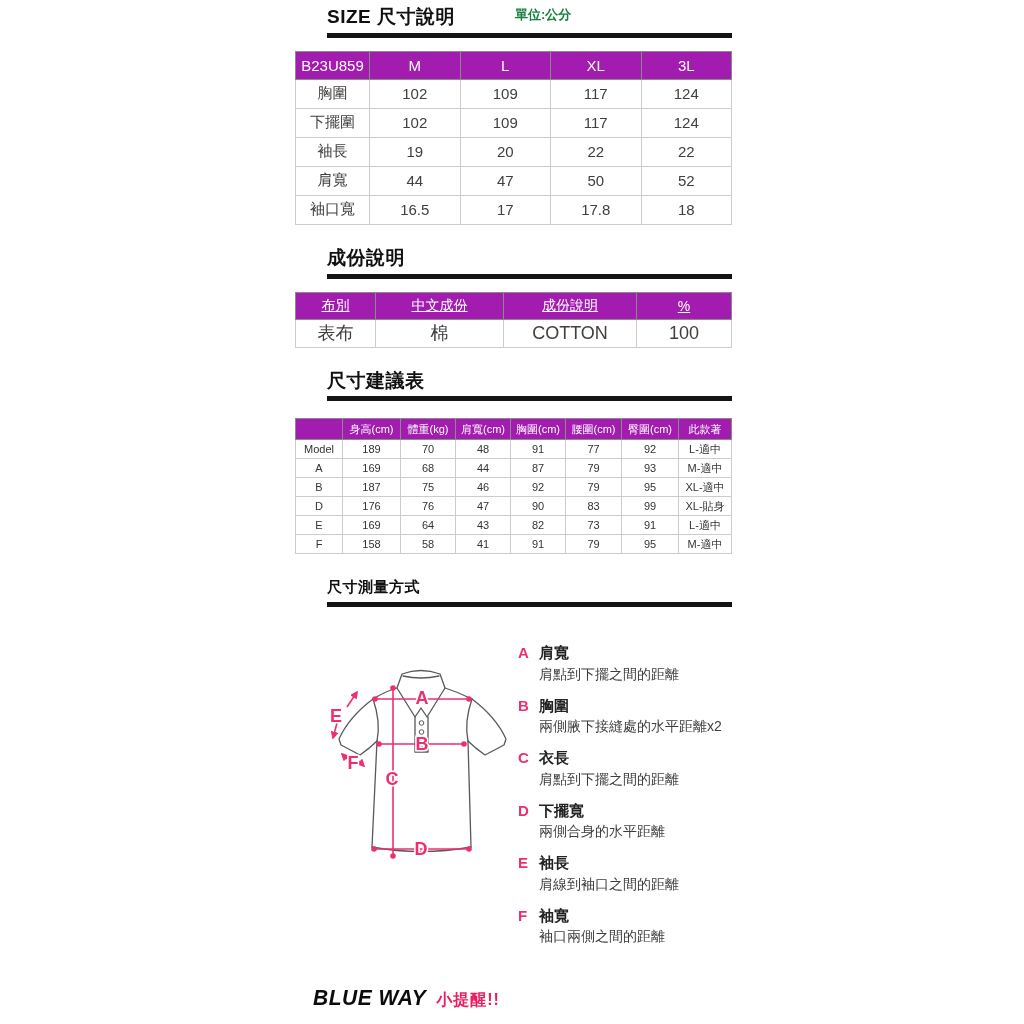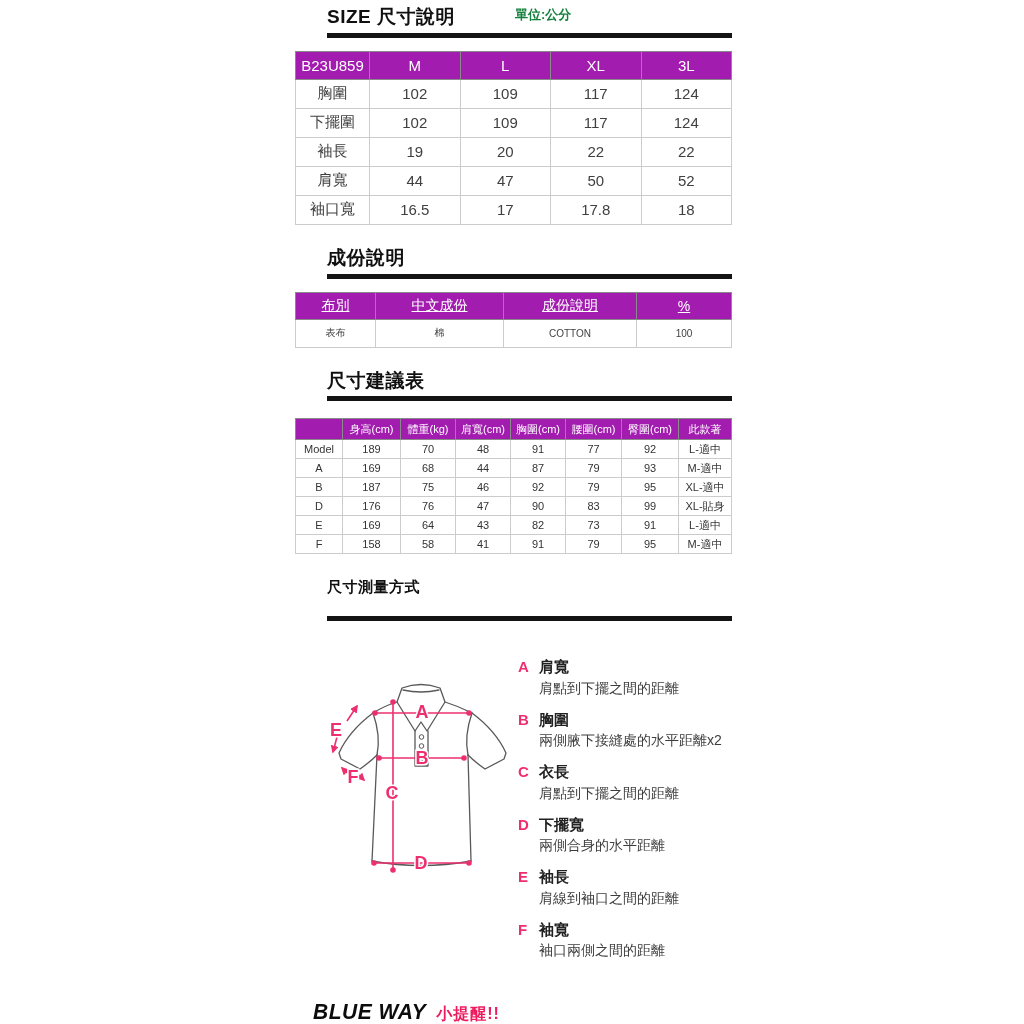--- a/index.html
+++ b/index.html
@@ -22,21 +22,21 @@
   td{border:1px solid #cccccc;text-align:center;color:#404040;background:#fff;}
 
   .size-table{margin-top:13px;}
   .size-table th{font-size:15px;height:25px;}
   .size-table td{font-size:15px;height:26px;}
 
   .sec-gap{margin-top:22px;}
 
   .comp-table{margin-top:13px;}
   .comp-table th{font-size:14px;height:24px;text-decoration:underline;}
-  .comp-table td{font-size:10px;height:25px;}
+  .comp-table td{font-size:18px;height:25px;}
 
   .sugg-table{margin-top:17px;}
   .sugg-table th{font-size:11px;height:18px;}
   .sugg-table td{font-size:11px;height:16px;color:#333;}
 
   
   .diagram-row{display:flex;margin-top:26px;}
   .shirt-wrap{flex:none;margin-left:5px;}
   .legend{flex:1;padding-top:10px;margin-left:3px;}
   .legend-item{display:grid;grid-template-columns:21px 1fr;margin-bottom:12px;}
@@ -223,21 +223,21 @@
           <td>58</td>
           <td>41</td>
           <td>91</td>
           <td>79</td>
           <td>95</td>
           <td>M-適中</td>
         </tr>
       </tbody>
   </table>
 
-  <div class="sec-head" style="margin-top:24px;padding-bottom:20px;">
+  <div class="sec-head" style="margin-top:24px;padding-bottom:6px;">
     <span class="sec-title small">尺寸測量方式</span>
   </div>
 
   <div class="diagram-row">
     <div class="shirt-wrap">
       <svg width="215" height="268" viewBox="0 0 215 268">
         <defs>
           <marker id="arr" viewBox="0 0 10 10" refX="8" refY="5" markerWidth="5" markerHeight="5" orient="auto">
             <path d="M0,0 L10,5 L0,10 z" fill="#ed2f6e"></path>
           </marker>

